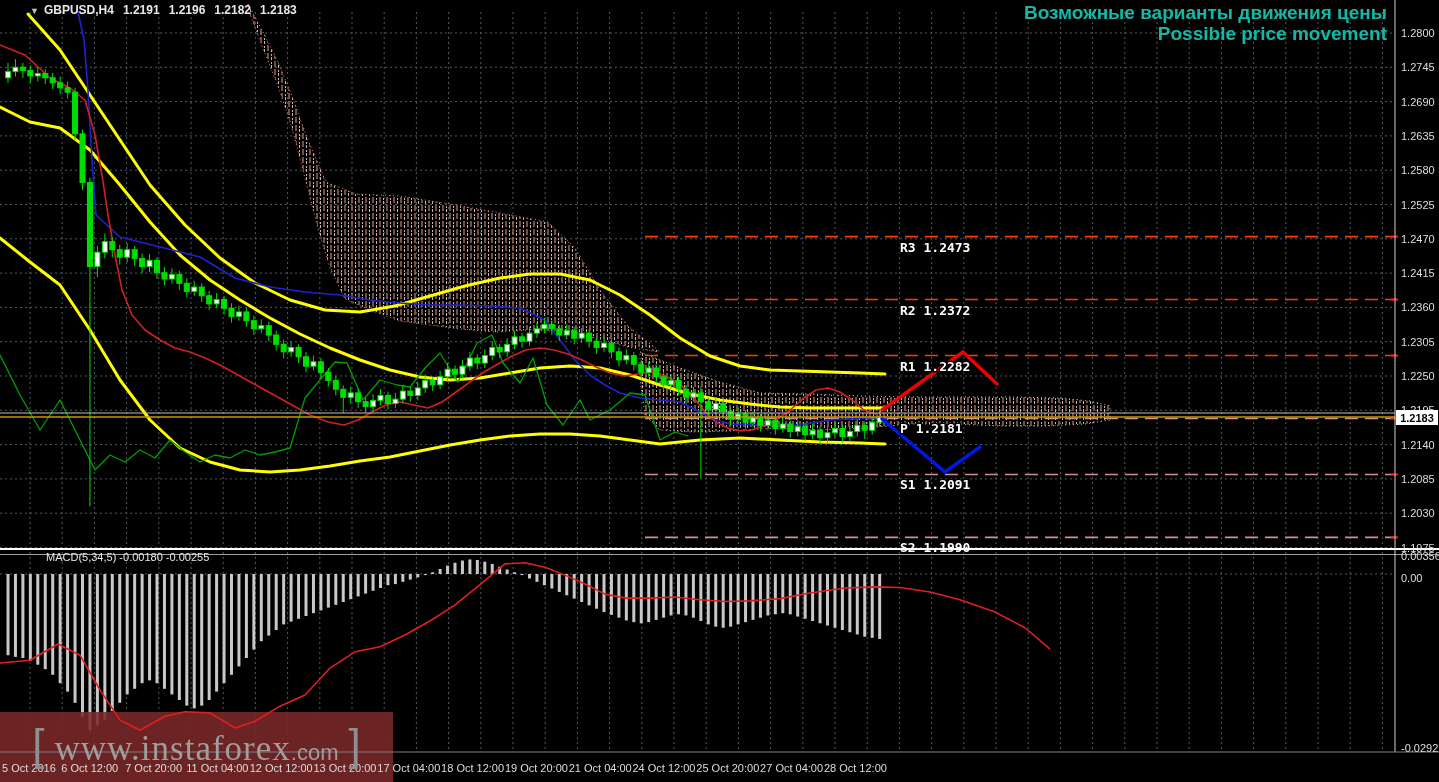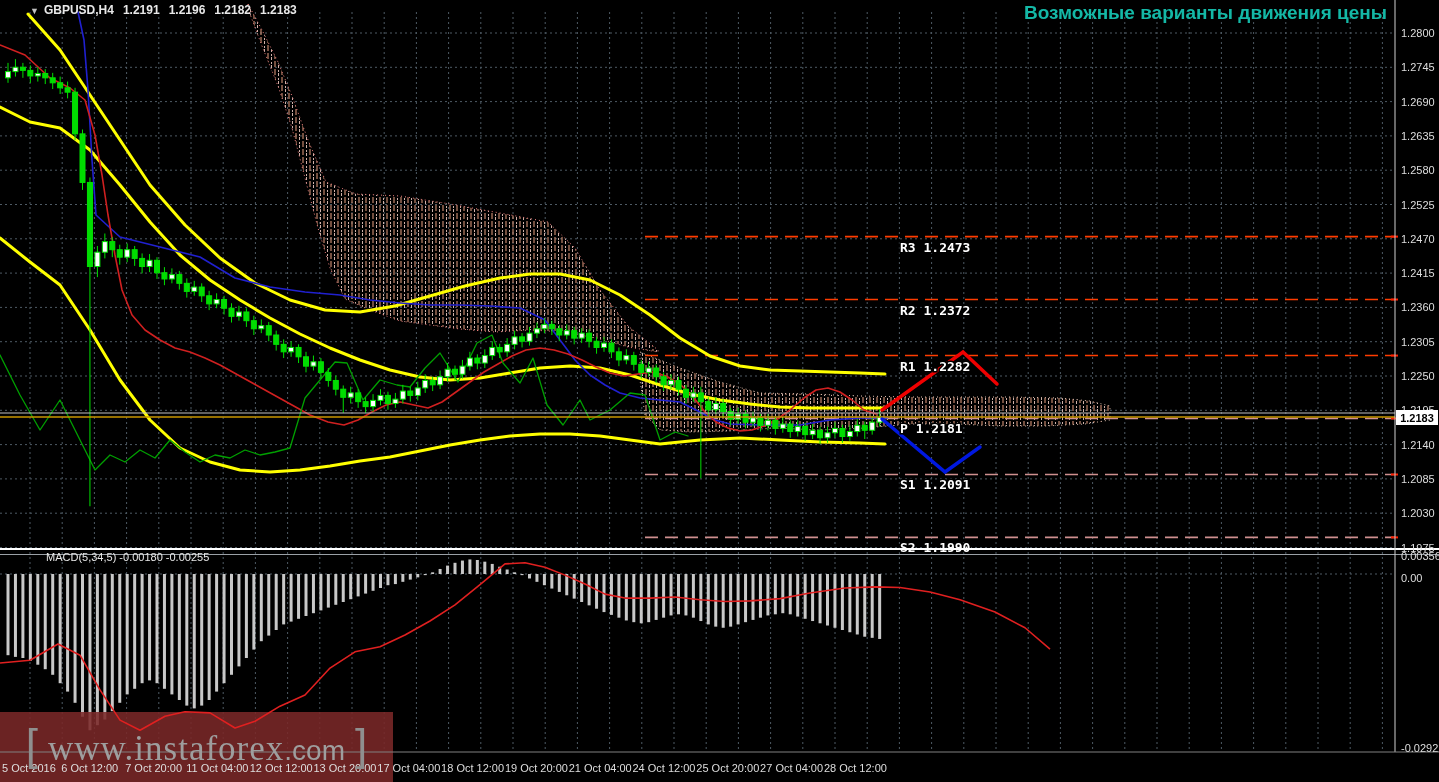--- a/index.html
+++ b/index.html
@@ -15,21 +15,21 @@
   #ohlc-header span.q{margin-left:9px;font-weight:bold;}
   #annotation{position:absolute;top:2px;right:52px;z-index:3;text-align:right;
        font:bold 19px "Liberation Sans",sans-serif;line-height:21px;color:#14b8a6;}
   #macd-label{position:absolute;left:6px;top:551px;z-index:3;color:#e8e8e8;
        font:11px "Liberation Sans",sans-serif;padding-left:40px;}
   #watermark-text{position:absolute;left:0;top:712px;width:393px;height:66px;z-index:3;
        display:flex;align-items:baseline;justify-content:center;padding-top:8px;
        pointer-events:none;color:#9e9e9e;}
   #watermark-text .br{font-size:44px;color:#8f8f8f;margin:0 10px;}
   #watermark-text .main{font-size:35px;letter-spacing:1px;font-family:Liberation Serif, serif;}
-  #watermark-text .suffix{font-size:28px;}
+  #watermark-text .suffix{font-size:22px;}
   #price-tag{position:absolute;left:1396px;top:410px;width:42px;height:15px;z-index:4;
        background:#ffffff;color:#000;font:bold 11px "Liberation Sans",sans-serif;
        display:flex;align-items:center;justify-content:center;}
 </style>
 </head>
 <body>
 
 <div id="app">
 
   <svg id="chart-svg" width="1439" height="782">
@@ -524,20 +524,21 @@
       <text x="791.5999999999999" y="772" class="axlab" text-anchor="middle">27 Oct 04:00</text>
       <text x="855.4" y="772" class="axlab" text-anchor="middle">28 Oct 12:00</text>
     </svg>
 
   <div id="ohlc-header">
     <span class="tri">▼</span><span>GBPUSD,H4</span><span class="q">1.2191</span><span class="q">1.2196</span><span class="q">1.2182</span><span class="q">1.2183</span>
   </div>
 
   <div id="annotation">
     <div>Возможные варианты движения цены</div>
+    <div>Possible price movement</div>
   </div>
 
   <div id="macd-label">MACD(5,34,5) -0.00180 -0.00255</div>
 
   <div id="watermark-text">
     <span class="br">[</span>
     <span class="main">www.instaforex</span>
     <span class="suffix">.com</span>
     <span class="br">]</span>
   </div>

